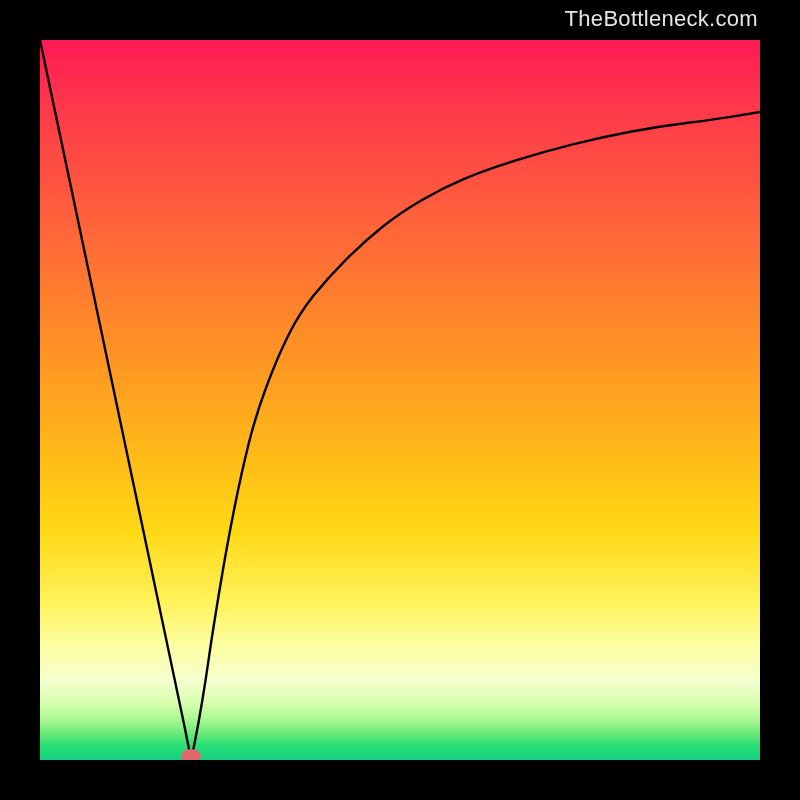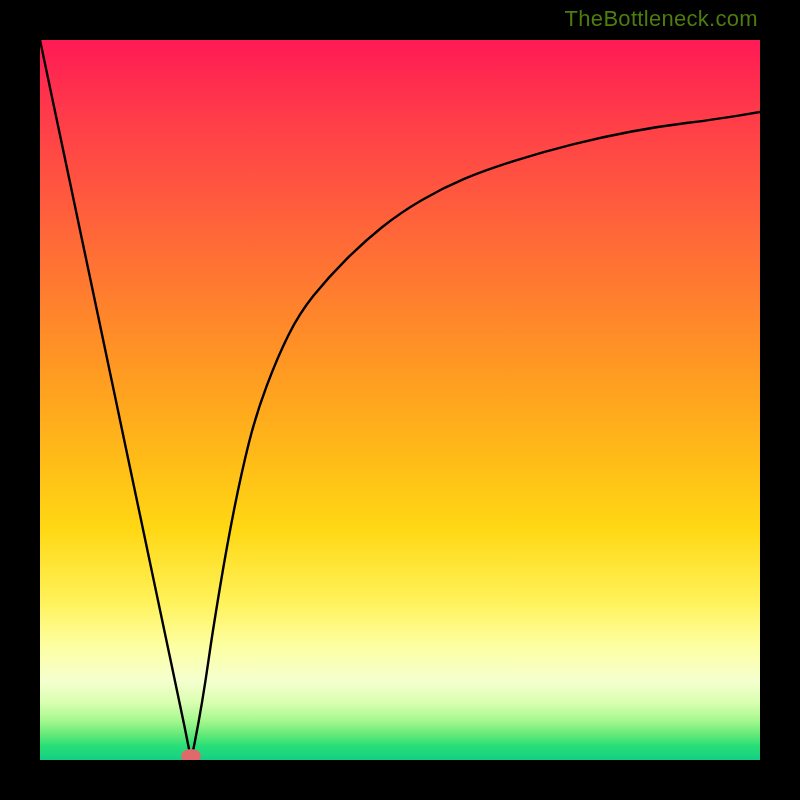--- a/index.html
+++ b/index.html
@@ -51,21 +51,21 @@
   .curve-svg {
     position: absolute;
     inset: 0;
     width: 100%;
     height: 100%;
   }
   .watermark {
     position: absolute;
     top: 6px;
     right: 42px;
-    color: #4d7c0f;
+    color: #e5e5e5;
     font-size: 22px;
     letter-spacing: 0.3px;
     user-select: none;
   }
   .marker {
     position: absolute;
     width: 20px;
     height: 14px;
     border-radius: 50%;
     background: #e06a6a;

